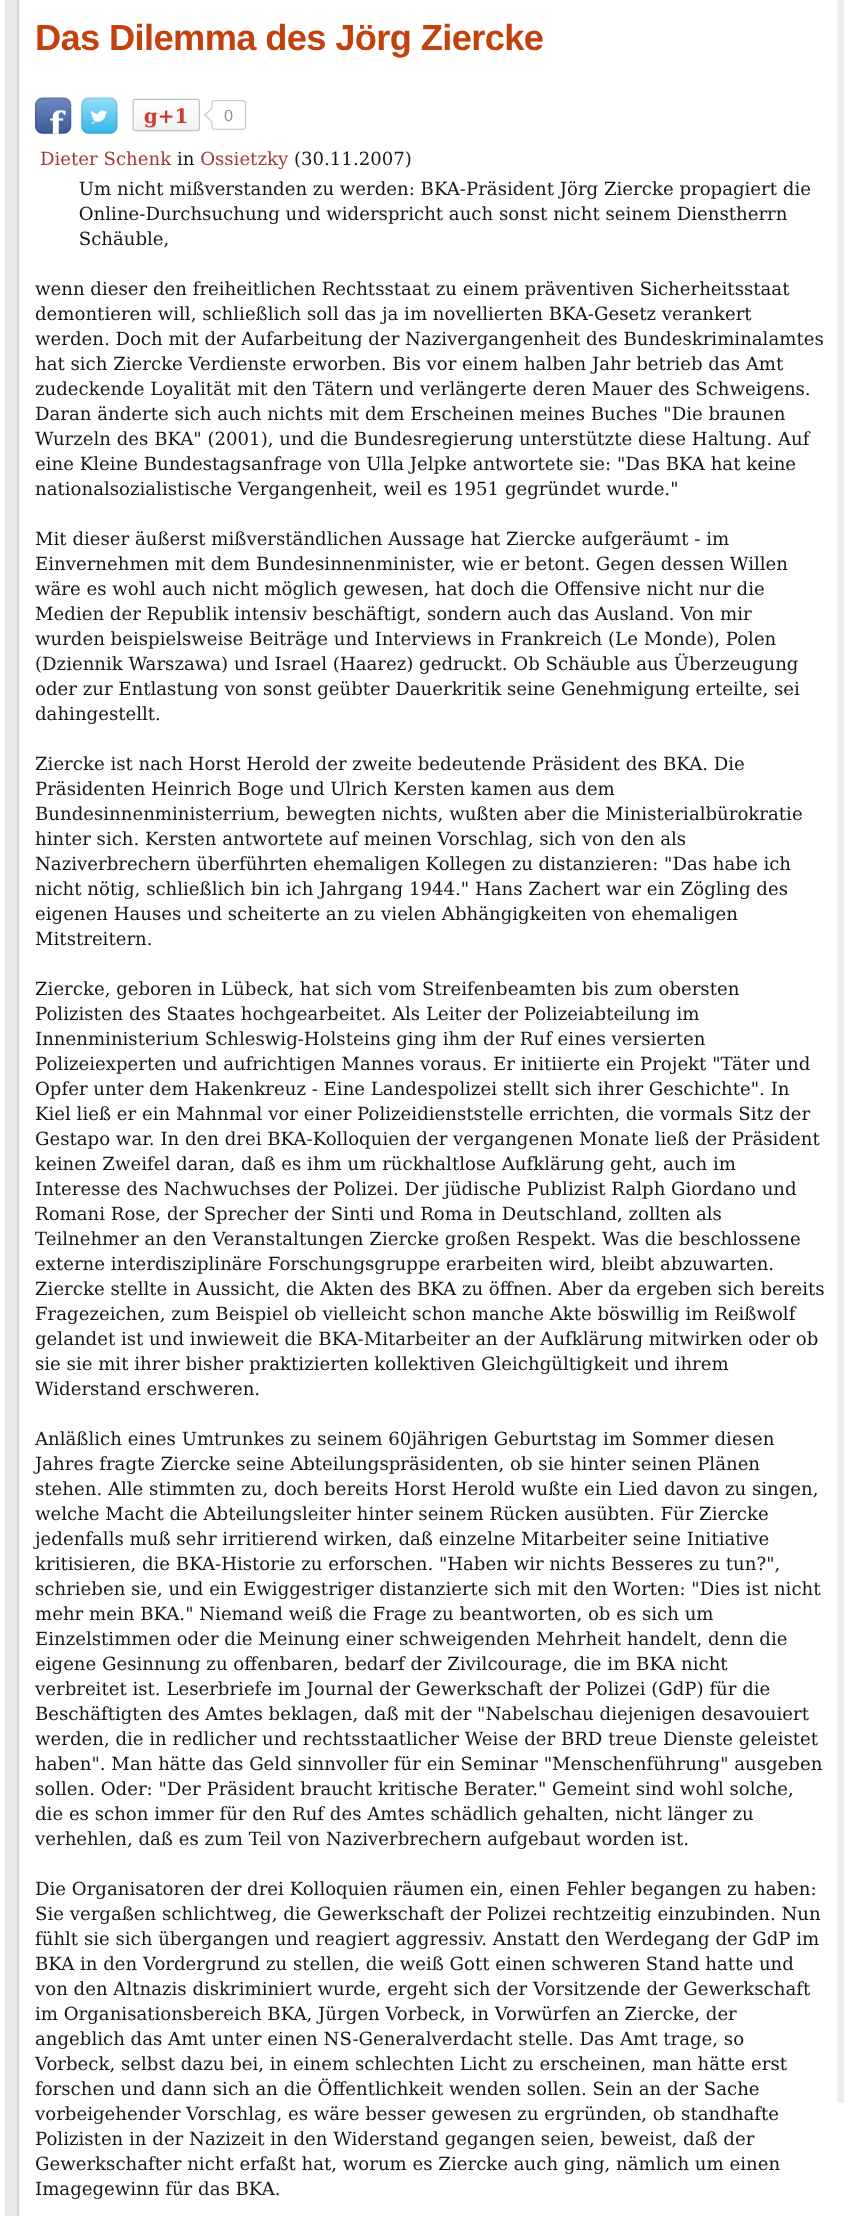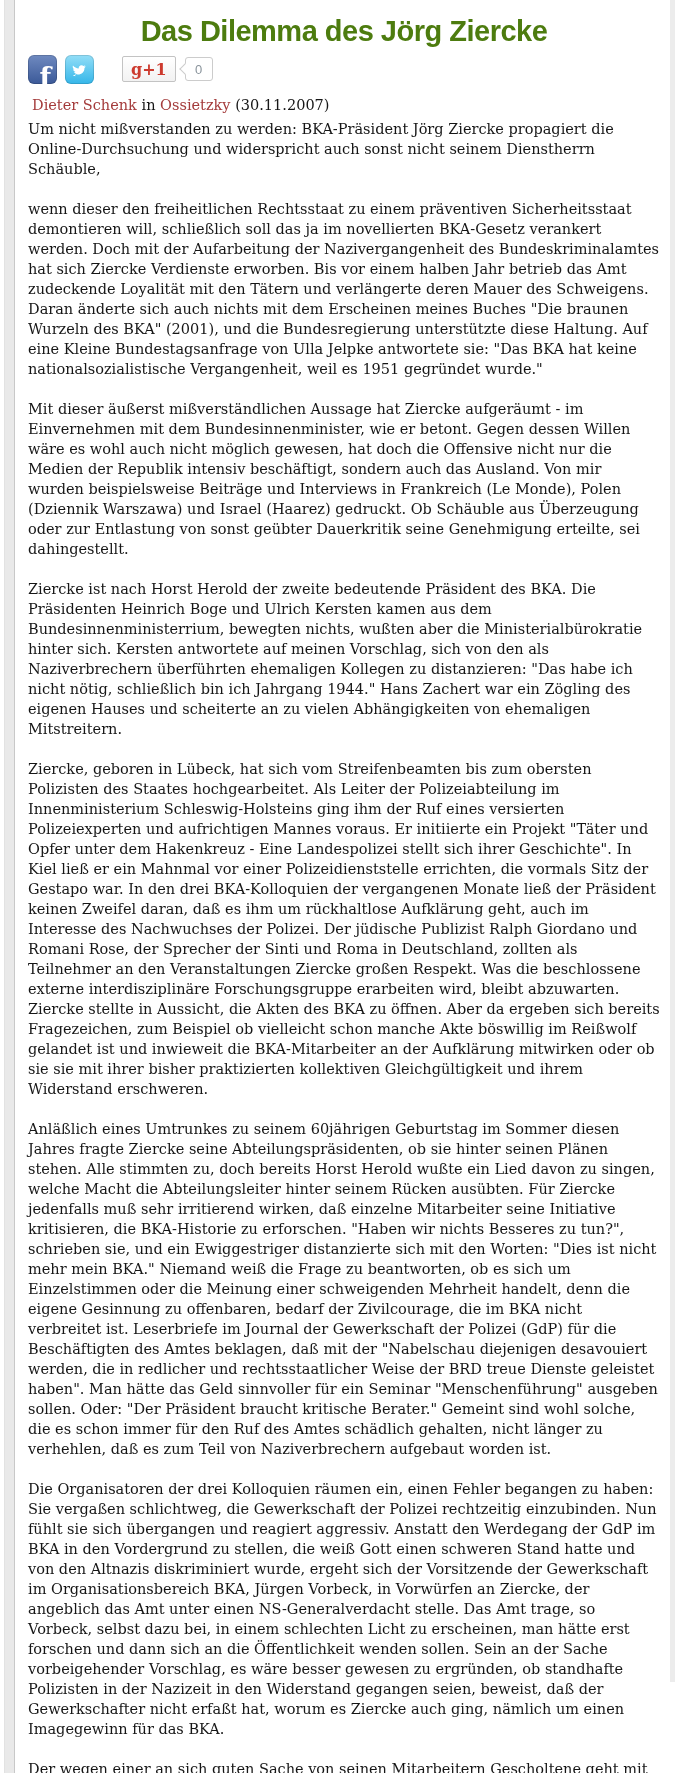--- a/index.html
+++ b/index.html
@@ -12,62 +12,61 @@
     position:absolute; left:4px; top:0; bottom:0; width:9px;
     background:#e9e9e9; border-right:1px solid #c8c8c8; border-left:1px solid #e2e2e2;
   }
   .gutter-right {
     position:absolute; left:670px; top:0; height:1682px; width:5px;
     background:#ececec;
   }
   .content { position:absolute; left:28px; top:0; width:632px; }
   h1.page-title {
     font-family:"Liberation Sans",sans-serif; font-weight:bold;
-    font-size:29px; letter-spacing:-0.5px; color:#4d7c0f;
-    margin:15px 0 5px;
-    text-align:center;
+    font-size:29px; letter-spacing:-0.5px; color:#c2410c;
+    margin:15px 0 28px;
   }
   .share-row { display:flex; align-items:center; height:32px; margin:0 0 10px; }
   .icon-btn {
     width:29px; height:29px; border-radius:6px; position:relative; overflow:hidden;
     cursor:pointer; flex:0 0 auto;
   }
   .fb-btn { background:linear-gradient(#6f8ac0,#3b5998); box-shadow:inset 0 0 0 1px rgba(0,0,0,.15); }
   .fb-glyph {
     position:absolute; right:6px; bottom:-7px; color:#fff;
     font-family:"DejaVu Serif",serif; font-weight:bold; font-size:27px; line-height:1;
   }
   .tw-btn {
     background:linear-gradient(#93def7,#35b6e9); margin-left:8px;
     display:flex; align-items:center; justify-content:center;
     box-shadow:inset 0 0 0 1px rgba(0,0,0,.12);
   }
   .gp-btn {
     height:24px; border:1px solid #c3c3c3; border-radius:2px;
     background:linear-gradient(#ffffff,#f2f2f2);
-    display:flex; align-items:center; padding:0 8px; margin-left:28px; cursor:pointer;
+    display:flex; align-items:center; padding:0 8px; margin-left:12px; cursor:pointer;
   }
   .gp-glyph {
     color:#cd3a2e; font-family:"DejaVu Serif",serif; font-weight:bold; font-size:16px;
   }
   .count-bubble {
     position:relative; height:22px; min-width:12px; margin-left:9px;
     border:1px solid #cccccc; border-radius:3px; background:#fff;
     display:flex; align-items:center; justify-content:center; padding:0 7px;
     color:#8a949c; font-family:"Liberation Sans",sans-serif; font-size:13px;
   }
   .count-bubble::before {
     content:""; position:absolute; left:-4.5px; top:7px; width:7px; height:7px;
     background:#fff; border-left:1px solid #ccc; border-top:1px solid #ccc;
     transform:rotate(-45deg);
   }
   .byline { font-size:14.5px; line-height:20px; margin:4px; }
   .byline .link { color:#a43b3b; cursor:pointer; }
   p.para { font-size:14.5px; line-height:20px; margin:20px 0; }
-  p.para.first { margin-top:0; }
+  p.para.first { margin-top:0;margin-left:35px; }
 </style>
 </head>
 <body>
 
 <div class="gutter-left"></div>
 <div class="gutter-right"></div>
 
 <div class="content">
 
   <h1 class="page-title">Das Dilemma des Jörg Ziercke</h1>

